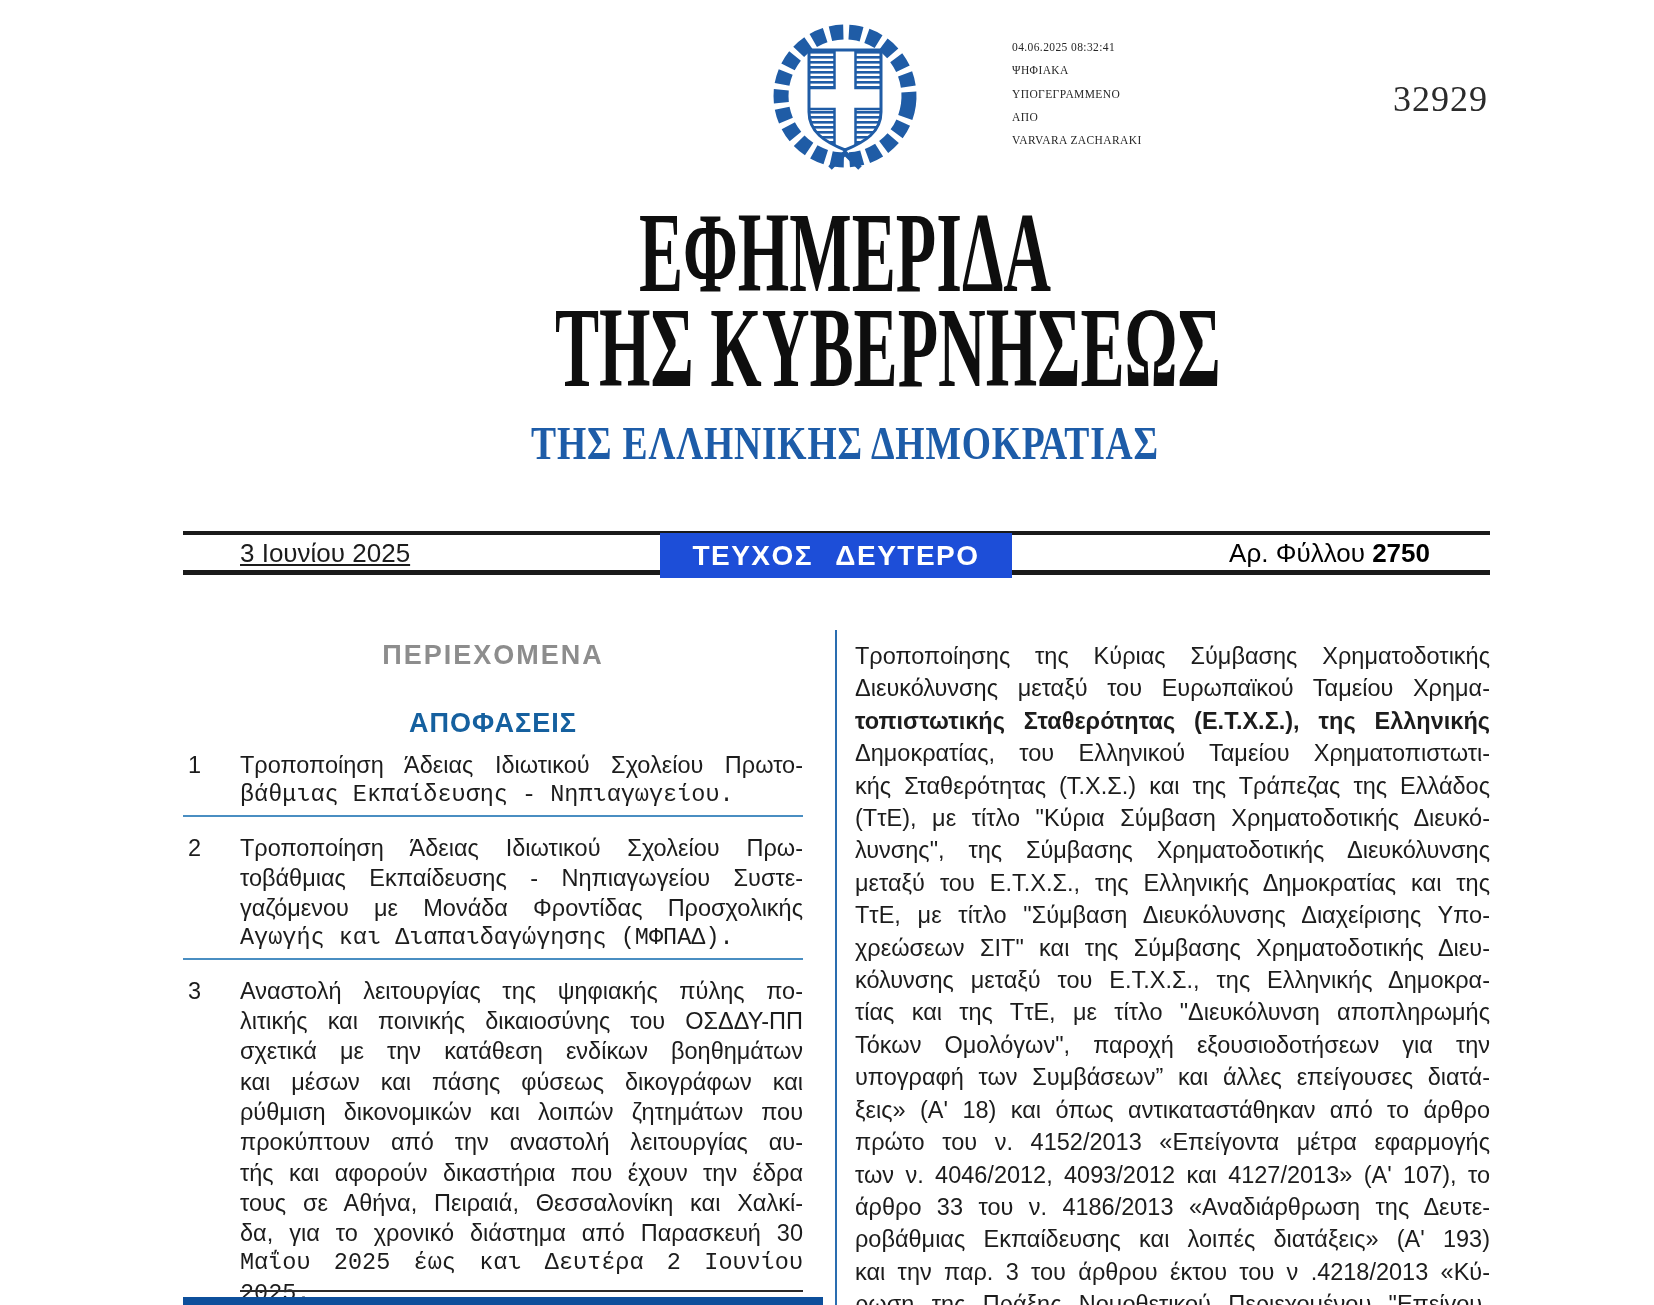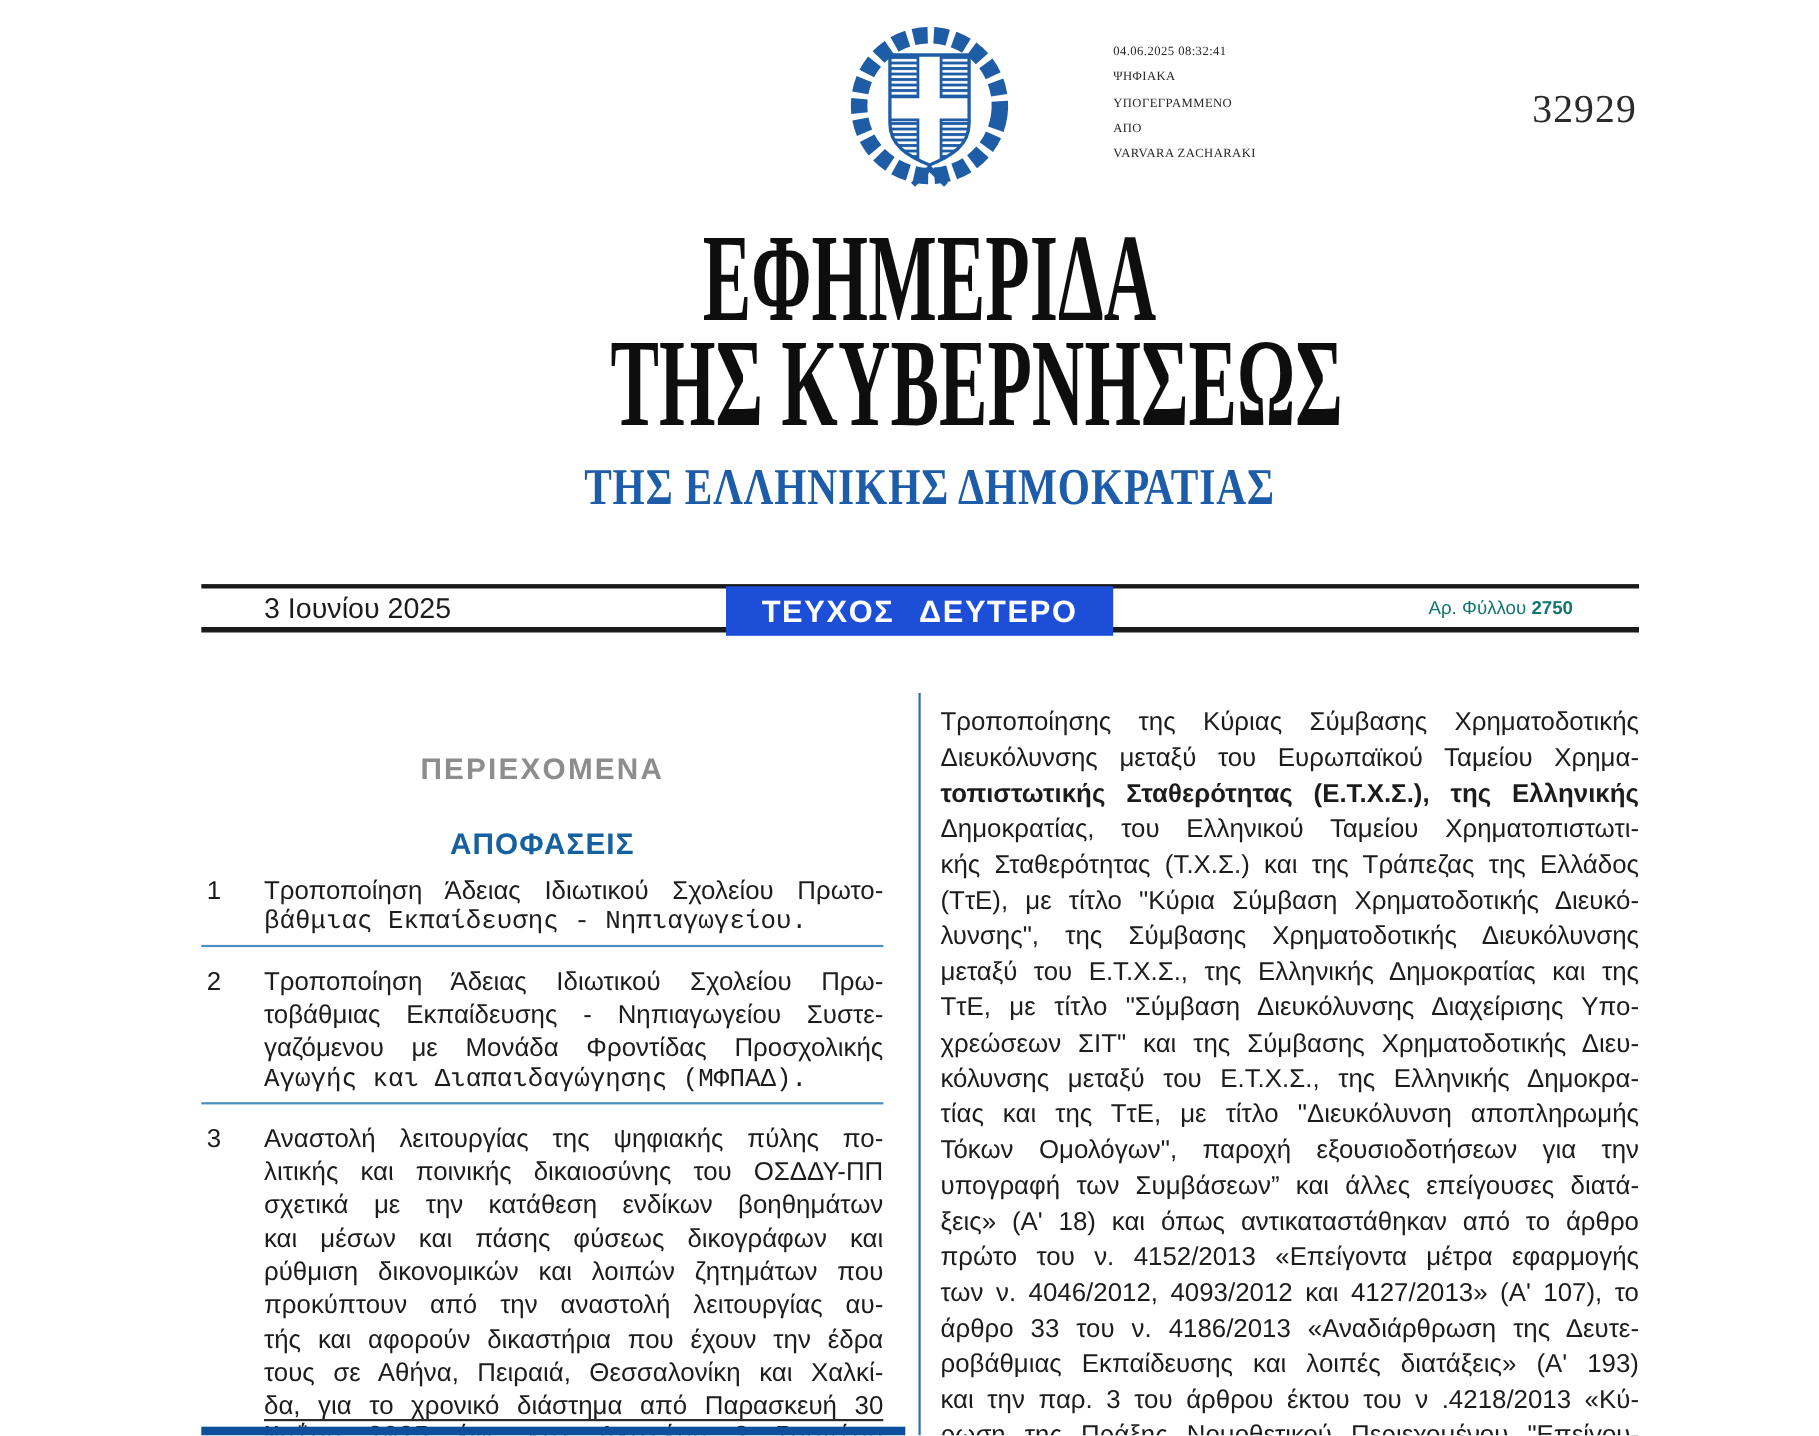--- a/index.html
+++ b/index.html
@@ -20,32 +20,32 @@
   .mast-row.r1{top:196px;font-size:114px;}
   .mast-row.r2{top:291px;font-size:114px;}
   .mast-sub{position:absolute;left:345px;top:420px;width:1000px;text-align:center;
             font-family:"Liberation Serif",serif;font-weight:700;font-size:47px;line-height:1;
             color:#1d5ca8;transform:scaleX(0.80);transform-origin:center;
             letter-spacing:1px;white-space:nowrap;}
 
   
   .rule-top{position:absolute;left:183px;top:531px;width:1307px;height:4px;background:#1a1a1a;}
   .rule-bottom{position:absolute;left:183px;top:570px;width:1307px;height:5px;background:#1a1a1a;}
-  .issue-date{position:absolute;left:240px;top:535px;font-size:26px;line-height:36px;color:#1c1c1c;}
+  .issue-date{position:absolute;left:240px;top:535px;font-size:26px;line-height:36px;color:#1c1c1c;text-decoration:underline;}
   .issue-no{position:absolute;left:1030px;top:535px;width:400px;text-align:right;
-            font-size:17px;line-height:36px;color:#0f766e;}
+            font-size:26px;line-height:36px;color:#000000;}
   .issue-no b{font-weight:700;}
   .volume-box{position:absolute;left:660px;top:533px;width:352px;height:45px;background:#1d4ed8;
               color:#ffffff;font-weight:700;font-size:28px;line-height:45px;text-align:center;
               letter-spacing:1.5px;word-spacing:14px;}
 
   
   .col-left{position:absolute;left:183px;top:640px;width:620px;}
   .contents-heading{text-align:center;font-size:27px;font-weight:700;color:#8d8d8d;
-                    letter-spacing:2px;line-height:30px;margin-top:44px;}
+                    letter-spacing:2px;line-height:30px;}
   .decisions-heading{margin-top:38px;text-align:center;font-size:27px;font-weight:700;
                      color:#15609f;letter-spacing:1px;line-height:30px;}
   .toc{margin-top:12px;}
   .toc-item{position:relative;padding-left:57px;font-size:23.5px;line-height:30.3px;color:#1c1c1c;}
   .toc-num{position:absolute;left:5px;top:0;}
   .toc-sep{border:none;border-top:2px solid #4a8ec2;margin:4px 0 16px 0;}
 
   .jline{text-align:justify;text-align-last:justify;text-justify:inter-word;white-space:normal;}
   .jline.endpara{text-align-last:left;font-family:Liberation Mono, monospace;}
 

